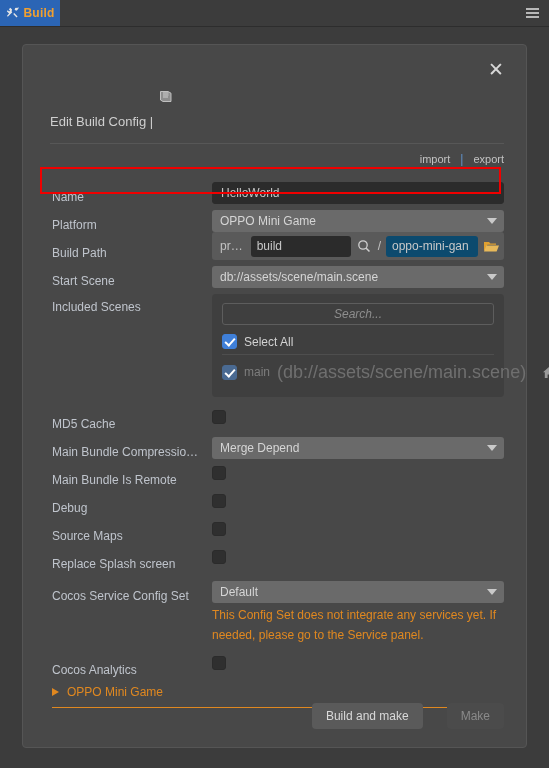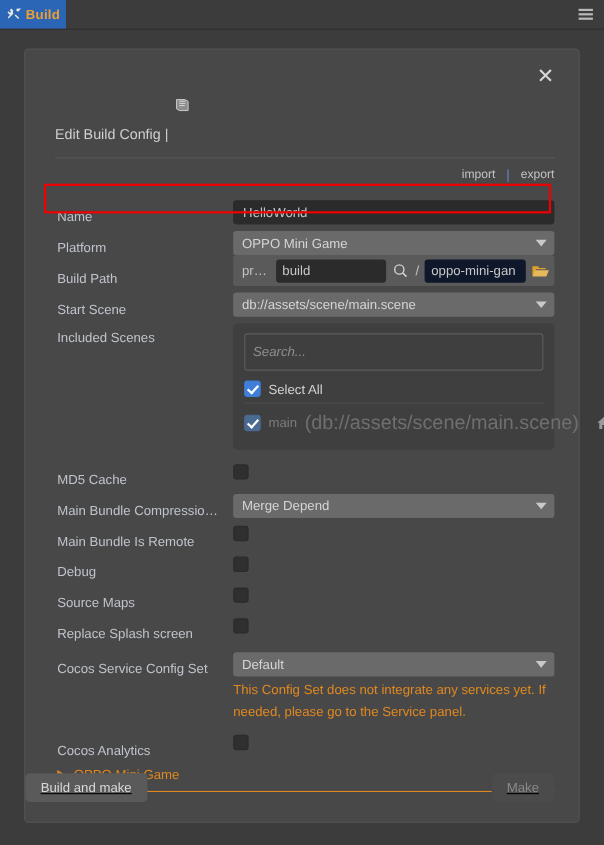--- a/index.html
+++ b/index.html
@@ -137,35 +137,35 @@
     font-family: "Liberation Sans", sans-serif; outline: none;
   }
   .icon-btn {
     width: 18px; height: 18px;
     display: flex; align-items: center; justify-content: center;
     cursor: pointer; flex: 0 0 auto;
   }
   .path-slash { color: #c2c2c2; font-size: 12px; padding: 0 1px; }
   .path-input2 {
     width: 92px; flex: 0 0 92px; height: 21px;
-    background: #0f172a; border: none; border-radius: 3px;
+    background: #0c4a6e; border: none; border-radius: 3px;
     color: #c8c8c8; font-size: 12px; padding: 0 6px;
     font-family: "Liberation Sans", sans-serif; outline: none;
   }
 
   
   .scenes-box {
     background: #3f3f3f; border-radius: 4px;
     padding: 9px 10px 12px 10px;
   }
   .search-input {
-    width: 100%; height: 34px;
+    width: 100%; height: 22px;
     background: #3f3f3f; border: 1px solid #5d5d5d; border-radius: 3px;
     color: #b9b9b9; font-size: 12px; padding: 0 7px;
-    font-family: "Liberation Sans", sans-serif; outline: none;
+    font-family: "Liberation Sans", sans-serif; outline: none; text-align: center;
   }
   .search-input::placeholder { color: #8e8e8e; font-style: italic; }
   .scene-row {
     display: flex; align-items: center; gap: 7px;
     height: 26px;
   }
   .scene-row.sep { border-bottom: 1px solid #4e4e4e; }
   .scene-row .name { color: #d2d2d2; font-size: 12px; }
   .scene-row.dim .name { color: #7d7d7d; }
   .scene-row .path { color: #6f6f6f; font-size: 18px; }
@@ -206,23 +206,22 @@
     border-top: 4.5px solid transparent;
     border-bottom: 4.5px solid transparent;
     border-left: 7px solid #e08820;
   }
   .orange-rule { height: 1px; background: #e08820; margin-top: 4px; }
 
   
   .footer {
     position: absolute; left: 0; right: 0; bottom: 0;
     padding: 0 22px 0 0;
-    display: flex; align-items: center; justify-content: space-between; gap: 24px;
+    display: flex; align-items: center; justify-content: flex-end; gap: 24px;
     height: 62px;
-    text-decoration: underline;
   }
   .btn {
     height: 26px; padding: 0 14px;
     background: #5a5a5a; border: none; border-radius: 4px;
     color: #d9d9d9; font-size: 12px; cursor: pointer;
     font-family: "Liberation Sans", sans-serif;
   }
   .btn.secondary { background: #4b4b4b; color: #8a8a8a; cursor: default; }
 
   

